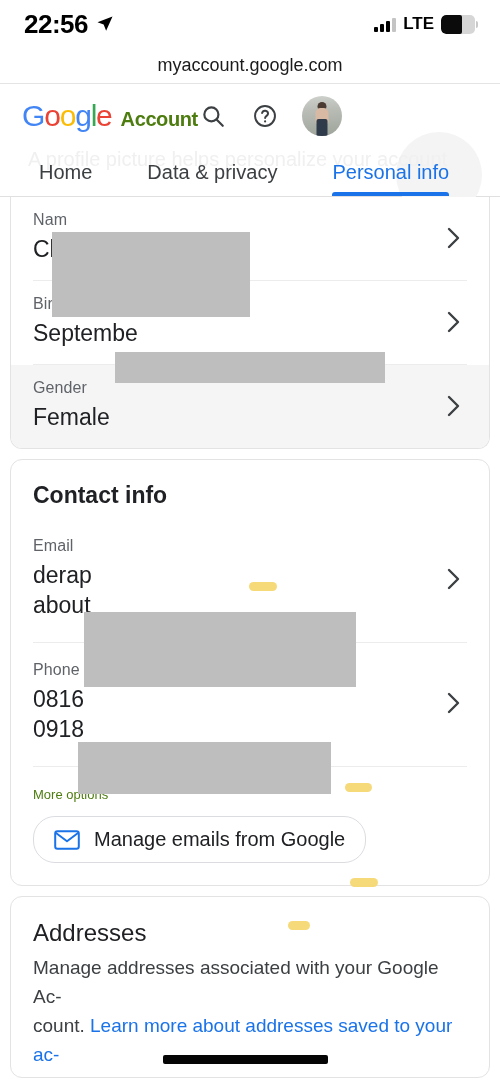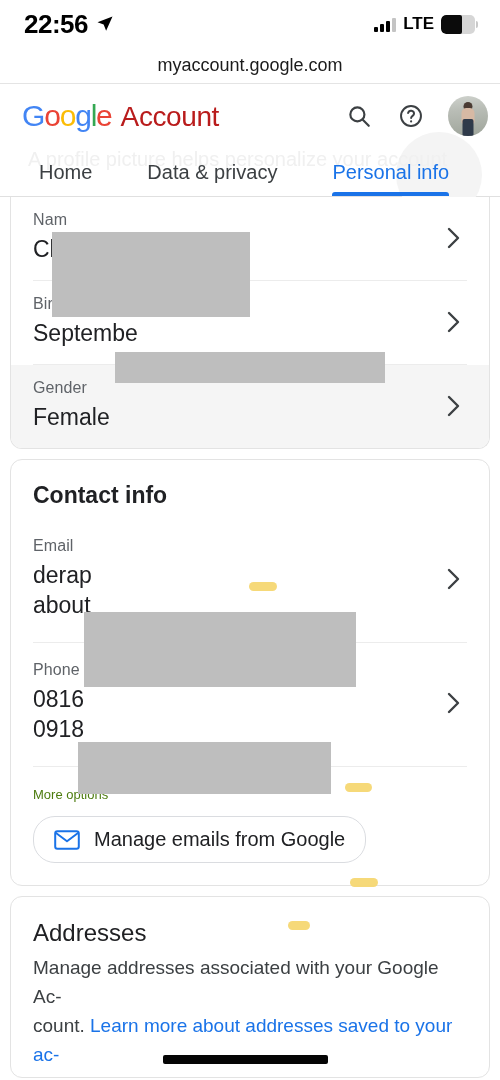--- a/index.html
+++ b/index.html
@@ -45,27 +45,27 @@
   
   .urlbar {
     height: 36px; display:flex; align-items:center; justify-content:center;
     border-bottom: 1px solid #e4e4e4;
   }
   .urlbar span { font-size:18px; color:#1b1b1b; }
 
   
   .gheader {
     position:relative; height:64px; display:flex; align-items:center;
-    padding: 0 12px 0 22px; justify-content:space-between;
+    padding: 0 12px 0 22px; 
   }
   .brand { display:flex; align-items:baseline; gap:9px; }
   .glogo { font-size:30px; letter-spacing:-1.2px; font-weight:400; }
   .glogo .b { color:#4285F4; } .glogo .r { color:#EA4335; }
   .glogo .y { color:#FBBC05; } .glogo .g { color:#34A853; }
-  .gword { font-size:28px; color:#b91c1c; font-weight:400; letter-spacing:-0.4px;}
+  .gword { font-size:20px; color:#4d7c0f; font-weight:700; letter-spacing:-0.4px;}
   .hicons { display:flex; align-items:center; gap:22px; }
   .icon-btn { width:30px; height:30px; display:flex; align-items:center; justify-content:center;}
   .avatar {
     width:40px; height:40px; border-radius:50%; overflow:hidden; position:relative;
     background: linear-gradient(175deg,#cfd2cd 0%,#b9bdb6 35%,#9ea49a 100%);
   }
   .av-head{ position:absolute; left:50%; top:14%; transform:translateX(-50%);
     width:9px; height:9px; border-radius:50%; background:#4a3b33;}
   .av-torso{ position:absolute; left:50%; top:30%; transform:translateX(-50%);
     width:13px; height:16px; border-radius:5px 5px 2px 2px; background:#d7b9a4;}

